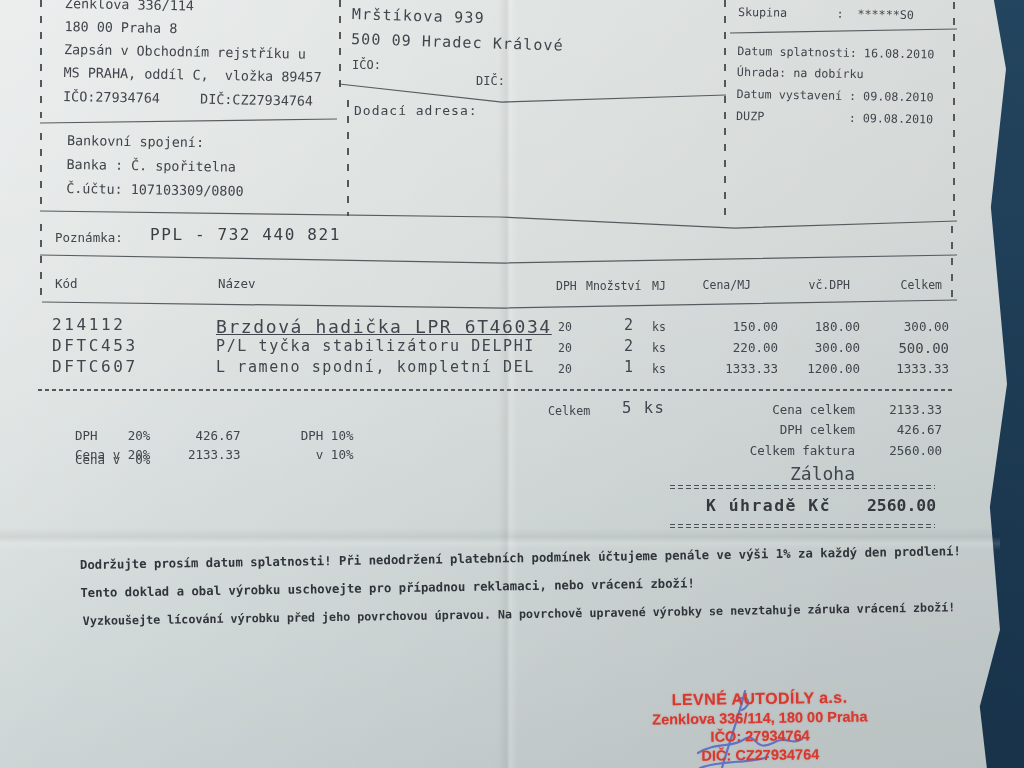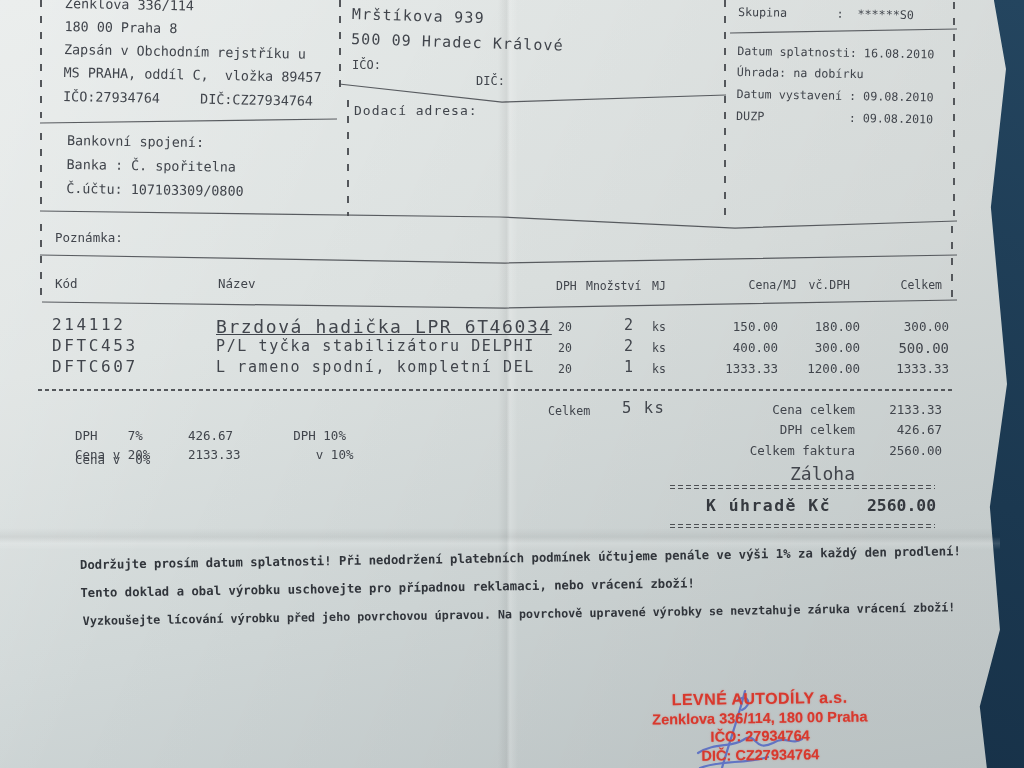--- a/index.html
+++ b/index.html
@@ -90,68 +90,69 @@
     <div class="t" style="left:738px;top:109px;font-size:11.7px;">DUZP            : 09.08.2010</div>
   </div>
 
   <div style="position:absolute;left:0;top:0;transform:rotate(0.9deg);transform-origin:67px 140px;">
     <div class="t" style="left:67px;top:133px;font-size:13.4px;">Bankovní spojení:</div>
     <div class="t" style="left:67px;top:157px;font-size:13.4px;">Banka : Č. spořitelna</div>
     <div class="t" style="left:67px;top:181px;font-size:13.4px;">Č.účtu: 107103309/0800</div>
   </div>
 
   <div class="t" style="left:55px;top:230px;font-size:12.5px;">Poznámka:</div>
+  <div class="t" style="left:150px;top:225px;font-size:16px;letter-spacing:1.6px;color:#3a3e45;">PPL - 732 440 821</div>
 
   <div>
     <div class="t" style="left:55px;top:276px;font-size:12.5px;">Kód</div>
     <div class="t" style="left:218px;top:276px;font-size:12.5px;">Název</div>
     <div class="t" style="left:556px;top:279px;font-size:11.5px;">DPH</div>
     <div class="t" style="left:586px;top:279px;font-size:11.5px;">Množství</div>
     <div class="t" style="left:652px;top:279px;font-size:11.5px;">MJ</div>
-    <div class="t r" style="left:732px;top:278px;width:65px;font-size:11.5px;">Cena/MJ</div>
+    <div class="t r" style="left:686px;top:278px;width:65px;font-size:11.5px;">Cena/MJ</div>
     <div class="t r" style="left:788px;top:278px;width:62px;font-size:11.5px;">vč.DPH</div>
     <div class="t r" style="left:878px;top:278px;width:64px;font-size:11.5px;">Celkem</div>
   </div>
 
   <div>
     <div class="t" style="left:52px;top:315px;font-size:16px;letter-spacing:2.6px;">214112</div>
     <div class="t" style="left:216px;top:316px;font-size:18px;letter-spacing:1.6px;text-decoration:underline;">Brzdová hadička LPR 6T46034</div>
     <div class="t" style="left:558px;top:320px;font-size:11.5px;">20</div>
     <div class="t r" style="left:600px;top:316px;width:33px;font-size:15px;">2</div>
     <div class="t" style="left:652px;top:320px;font-size:11.5px;">ks</div>
     <div class="t r" style="left:700px;top:319px;width:78px;font-size:12.5px;">150.00</div>
     <div class="t r" style="left:784px;top:319px;width:76px;font-size:12.5px;">180.00</div>
     <div class="t r" style="left:868px;top:319px;width:81px;font-size:12.5px;">300.00</div>
   </div>
   <div>
     <div class="t" style="left:52px;top:336px;font-size:16px;letter-spacing:2.6px;">DFTC453</div>
     <div class="t" style="left:216px;top:337px;font-size:15px;letter-spacing:1.6px;">P/L tyčka stabilizátoru DELPHI</div>
     <div class="t" style="left:558px;top:341px;font-size:11.5px;">20</div>
     <div class="t r" style="left:600px;top:337px;width:33px;font-size:15px;">2</div>
     <div class="t" style="left:652px;top:341px;font-size:11.5px;">ks</div>
-    <div class="t r" style="left:700px;top:340px;width:78px;font-size:12.5px;">400.00</div>
+    <div class="t r" style="left:700px;top:340px;width:78px;font-size:12.5px;">220.00</div>
     <div class="t r" style="left:784px;top:340px;width:76px;font-size:12.5px;">300.00</div>
     <div class="t r" style="left:868px;top:340px;width:81px;font-size:14px;">500.00</div>
   </div>
   <div>
     <div class="t" style="left:52px;top:357px;font-size:16px;letter-spacing:2.6px;">DFTC607</div>
     <div class="t" style="left:216px;top:358px;font-size:15px;letter-spacing:1.6px;">L rameno spodní, kompletní DEL</div>
     <div class="t" style="left:558px;top:362px;font-size:11.5px;">20</div>
     <div class="t r" style="left:600px;top:358px;width:33px;font-size:15px;">1</div>
     <div class="t" style="left:652px;top:362px;font-size:11.5px;">ks</div>
     <div class="t r" style="left:700px;top:361px;width:78px;font-size:12.5px;">1333.33</div>
     <div class="t r" style="left:784px;top:361px;width:76px;font-size:12.5px;">1200.00</div>
     <div class="t r" style="left:868px;top:361px;width:81px;font-size:12.5px;">1333.33</div>
   </div>
 
   <div class="hdash" style="left:38px;top:389px;width:914px;"></div>
 
   <div>
     <div class="t" style="left:75px;top:403px;font-size:12.5px;margin-top:44px;">Cena v 20%     2133.33          v 10%</div>
-    <div class="t" style="left:75px;top:428px;font-size:12.5px;">DPH    7%      426.67        DPH 10%</div>
+    <div class="t" style="left:75px;top:428px;font-size:12.5px;">DPH    20%      426.67        DPH 10%</div>
     <div class="t" style="left:75px;top:452px;font-size:12.5px;">Cena v  0%</div>
   </div>
   <div class="t" style="left:548px;top:404px;font-size:11.7px;">Celkem</div>
   <div class="t" style="left:622px;top:399px;font-size:15.5px;letter-spacing:1.5px;">5 ks</div>
 
   <div>
     <div class="t r" style="left:650px;top:402px;width:205px;font-size:12.5px;">Cena celkem</div>
     <div class="t r" style="left:850px;top:402px;width:92px;font-size:12.5px;">2133.33</div>
     <div class="t r" style="left:650px;top:422px;width:205px;font-size:12.5px;">DPH celkem</div>
     <div class="t r" style="left:850px;top:422px;width:92px;font-size:12.5px;">426.67</div>

